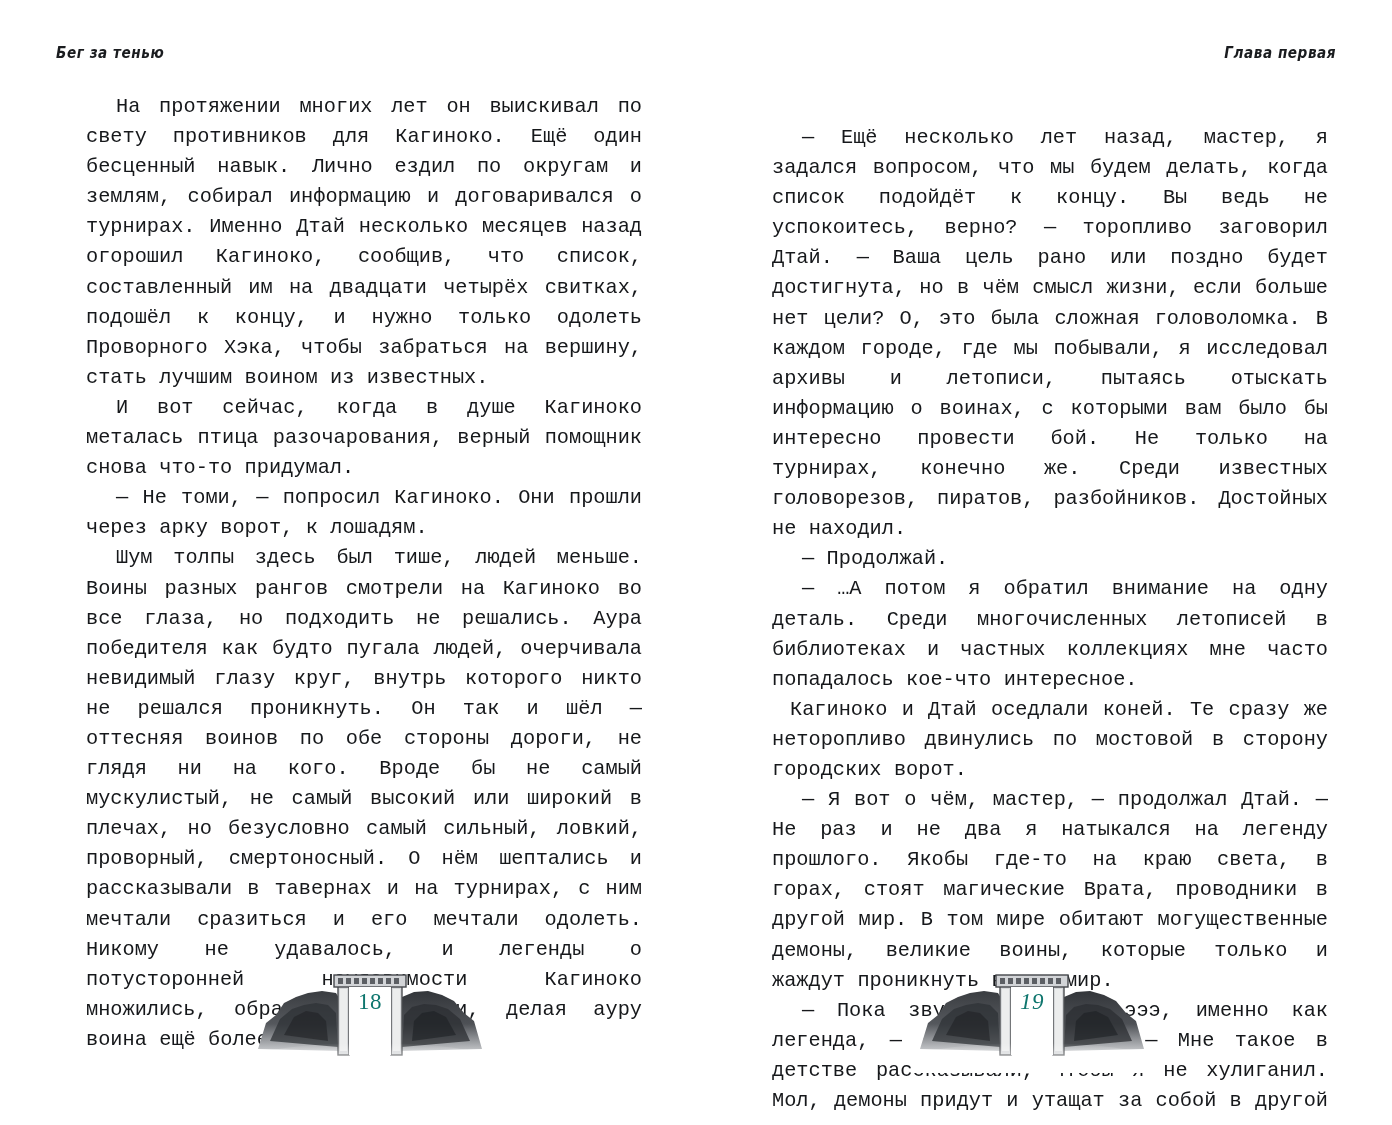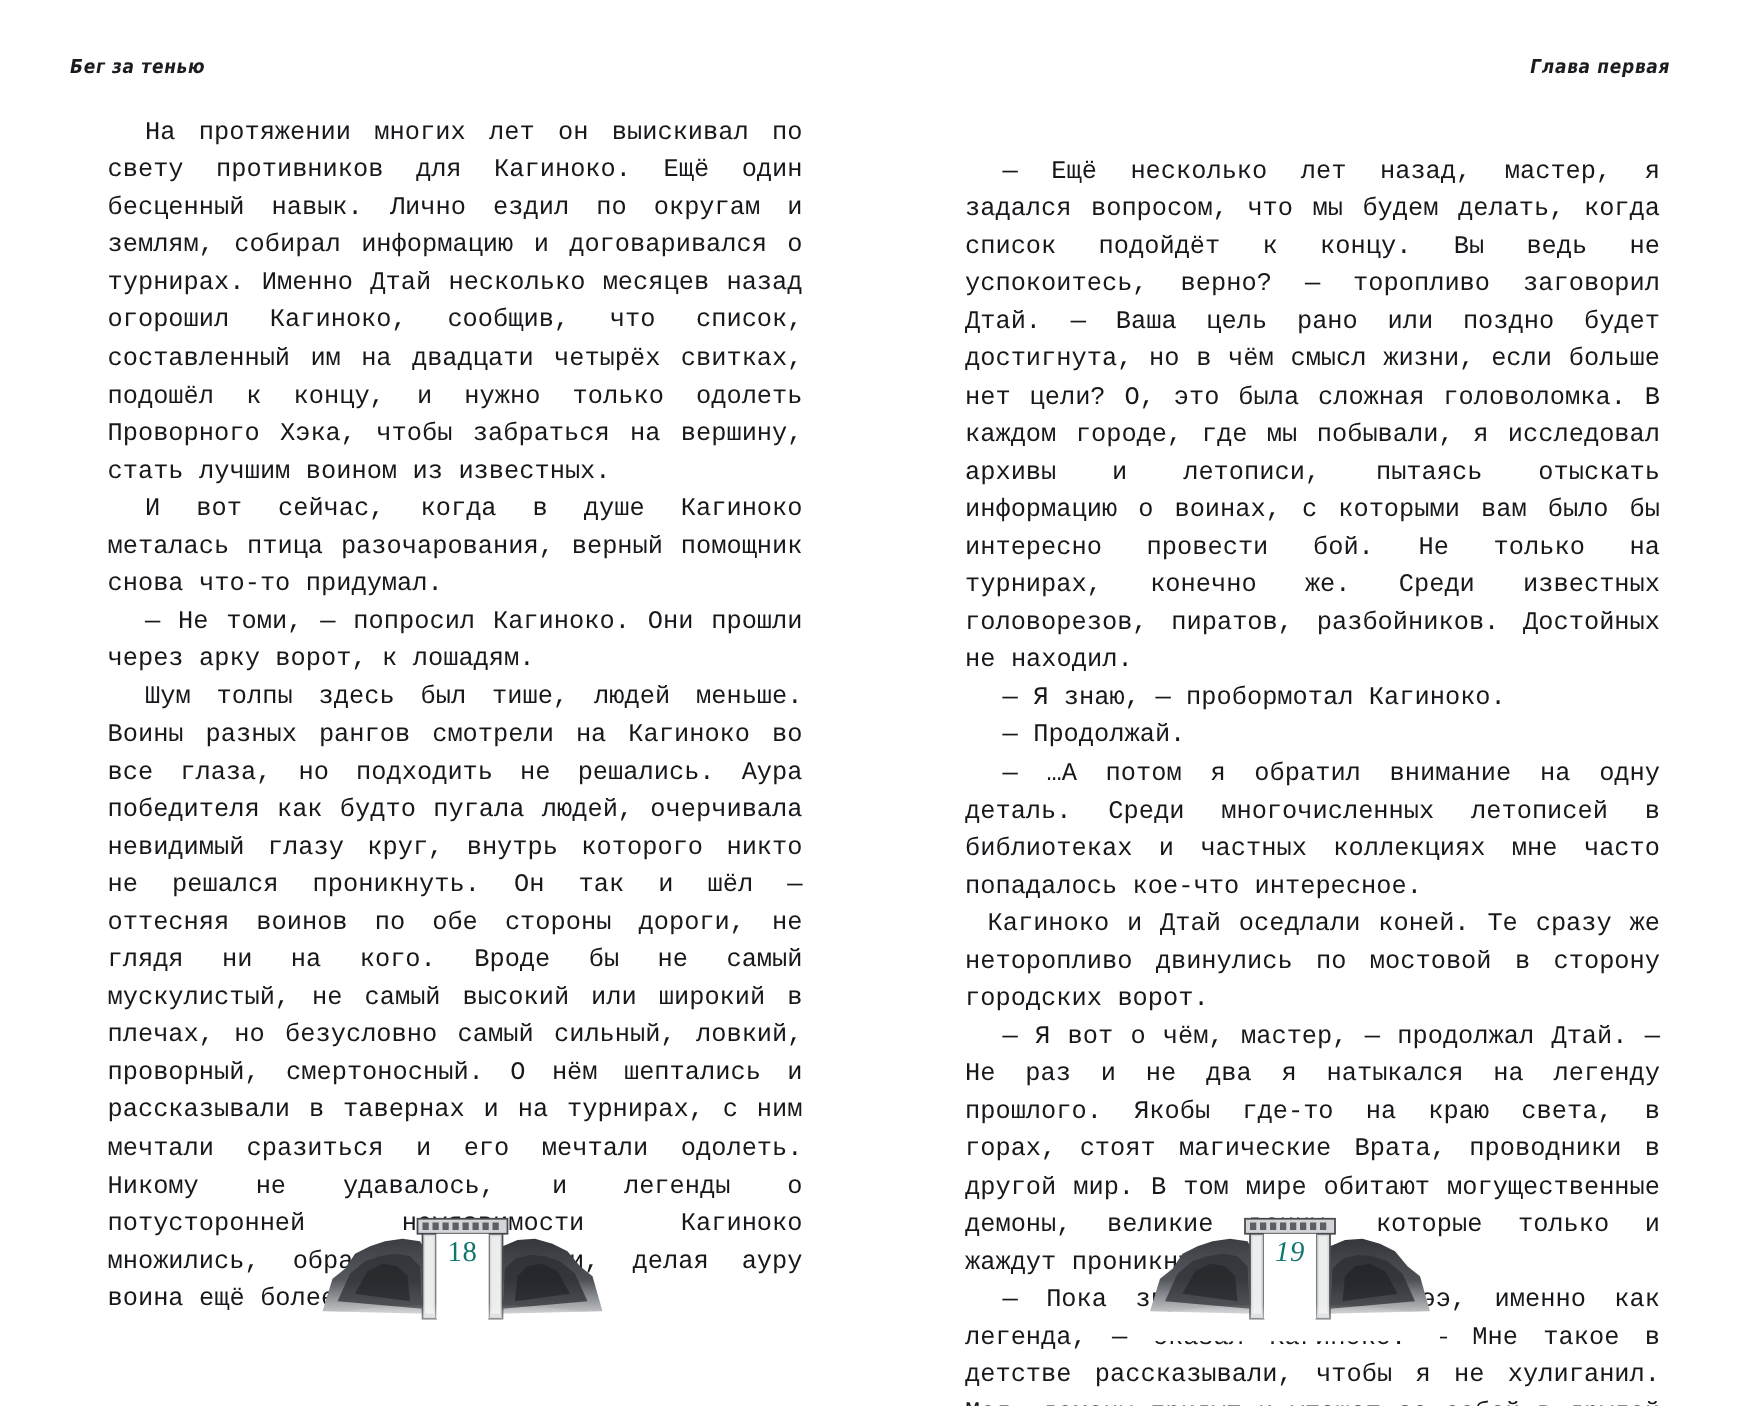--- a/index.html
+++ b/index.html
@@ -107,21 +107,20 @@
 
     <div class="column left">
       <p>На протяжении многих лет он выискивал по свету противников для Кагиноко. Ещё один бесценный навык. Лично ездил по округам и землям, собирал информацию и договаривался о турнирах. Именно Дтай несколько месяцев назад огорошил Кагиноко, сообщив, что список, составленный им на двадцати четырёх свитках, подошёл к концу, и нужно только одолеть Проворного Хэка, чтобы забраться на вершину, стать лучшим воином из известных.</p>
       <p>И вот сейчас, когда в душе Кагиноко металась птица разочарования, верный помощник снова что-то придумал.</p>
       <p>— Не томи, — попросил Кагиноко. Они прошли через арку ворот, к лошадям.</p>
       <p>Шум толпы здесь был тише, людей меньше. Воины разных рангов смотрели на Кагиноко во все глаза, но подходить не решались. Аура победителя как будто пугала людей, очерчивала невидимый глазу круг, внутрь которого никто не решался проникнуть. Он так и шёл — оттесняя воинов по обе стороны дороги, не глядя ни на кого. Вроде бы не самый мускулистый, не самый высокий или широкий в плечах, но безусловно самый сильный, ловкий, проворный, смертоносный. О нём шептались и рассказывали в тавернах и на турнирах, с ним мечтали сразиться и его мечтали одолеть. Никому не удавалось, и легенды о потусторонней неуязвимости Кагиноко множились, обрастали деталями, делая ауру воина ещё более яркой.</p>
     </div>
 
     <div class="column right">
       <p>— Ещё несколько лет назад, мастер, я задался вопросом, что мы будем делать, когда список подойдёт к концу. Вы ведь не успокоитесь, верно? — торопливо заговорил Дтай. — Ваша цель рано или поздно будет достигнута, но в чём смысл жизни, если больше нет цели? О, это была сложная головоломка. В каждом городе, где мы побывали, я исследовал архивы и летописи, пытаясь отыскать информацию о воинах, с которыми вам было бы интересно провести бой. Не только на турнирах, конечно же. Среди известных головорезов, пиратов, разбойников. Достойных не находил.</p>
-      <p>— Я знаю, — пробормотал Кагиноко.</p>
       <p>— Продолжай.</p>
       <p>— …А потом я обратил внимание на одну деталь. Среди многочисленных летописей в библиотеках и частных коллекциях мне часто попадалось кое-что интересное.</p>
       <p class="noindent"> Кагиноко и Дтай оседлали коней. Те сразу же неторопливо двинулись по мостовой в сторону городских ворот.</p>
       <p>— Я вот о чём, мастер, — продолжал Дтай. — Не раз и не два я натыкался на легенду прошлого. Якобы где-то на краю света, в горах, стоят магические Врата, проводники в другой мир. В том мире обитают могущественные демоны, великие воины, которые только и жаждут проникнуть в наш мир.</p>
       <p>— Пока звучит немного, эээ, именно как легенда, — сказал Кагиноко. — Мне такое в детстве рассказывали, чтобы я не хулиганил. Мол, демоны придут и утащат за собой в другой мир.</p>
     </div>
 
   </div>
 
   <div class="folio left">

